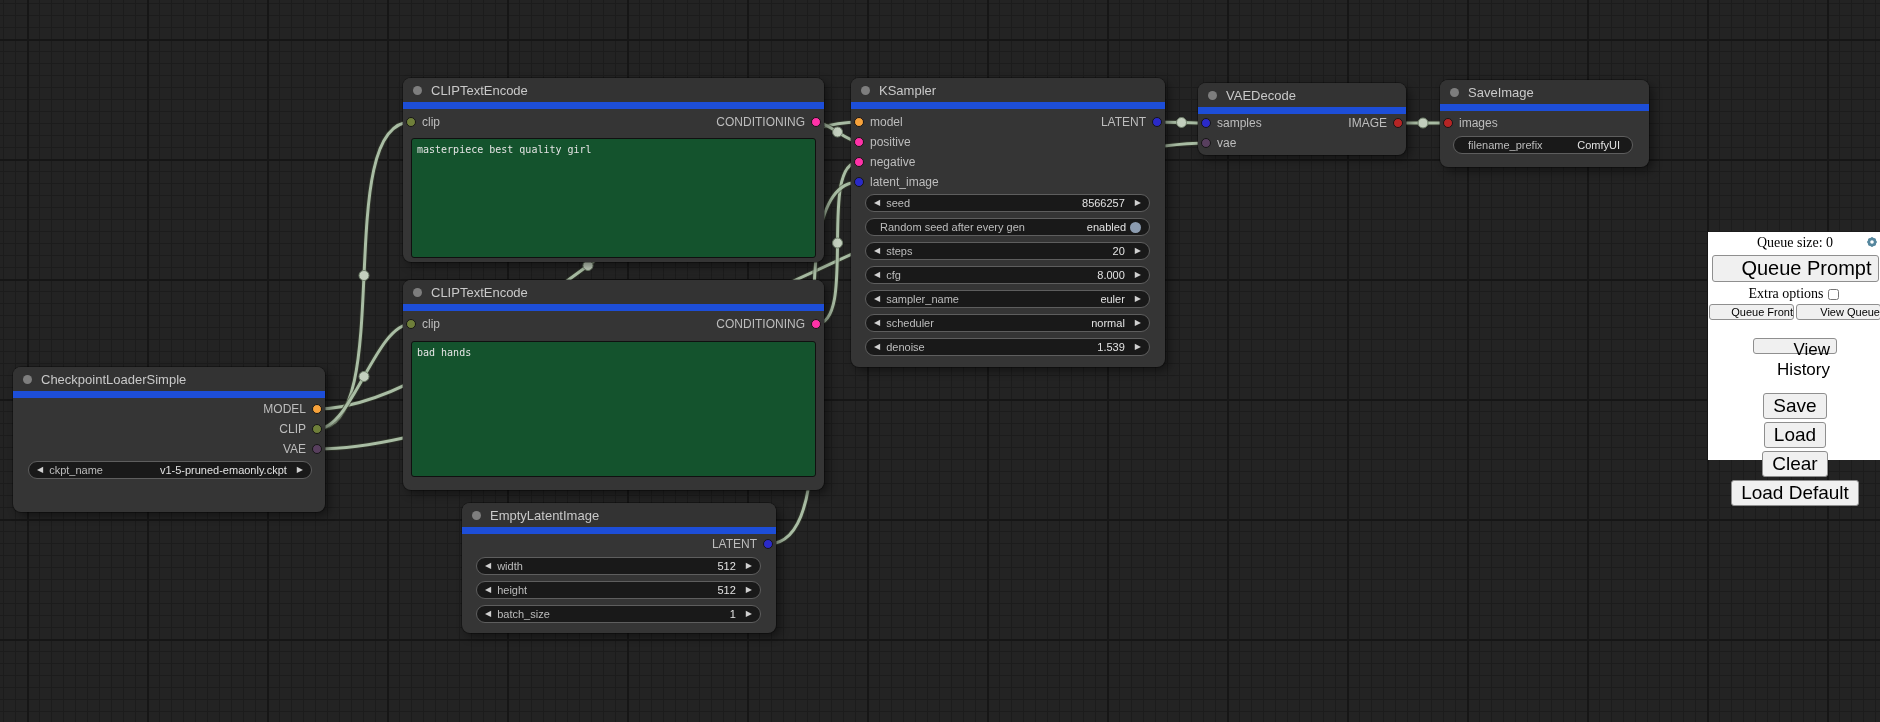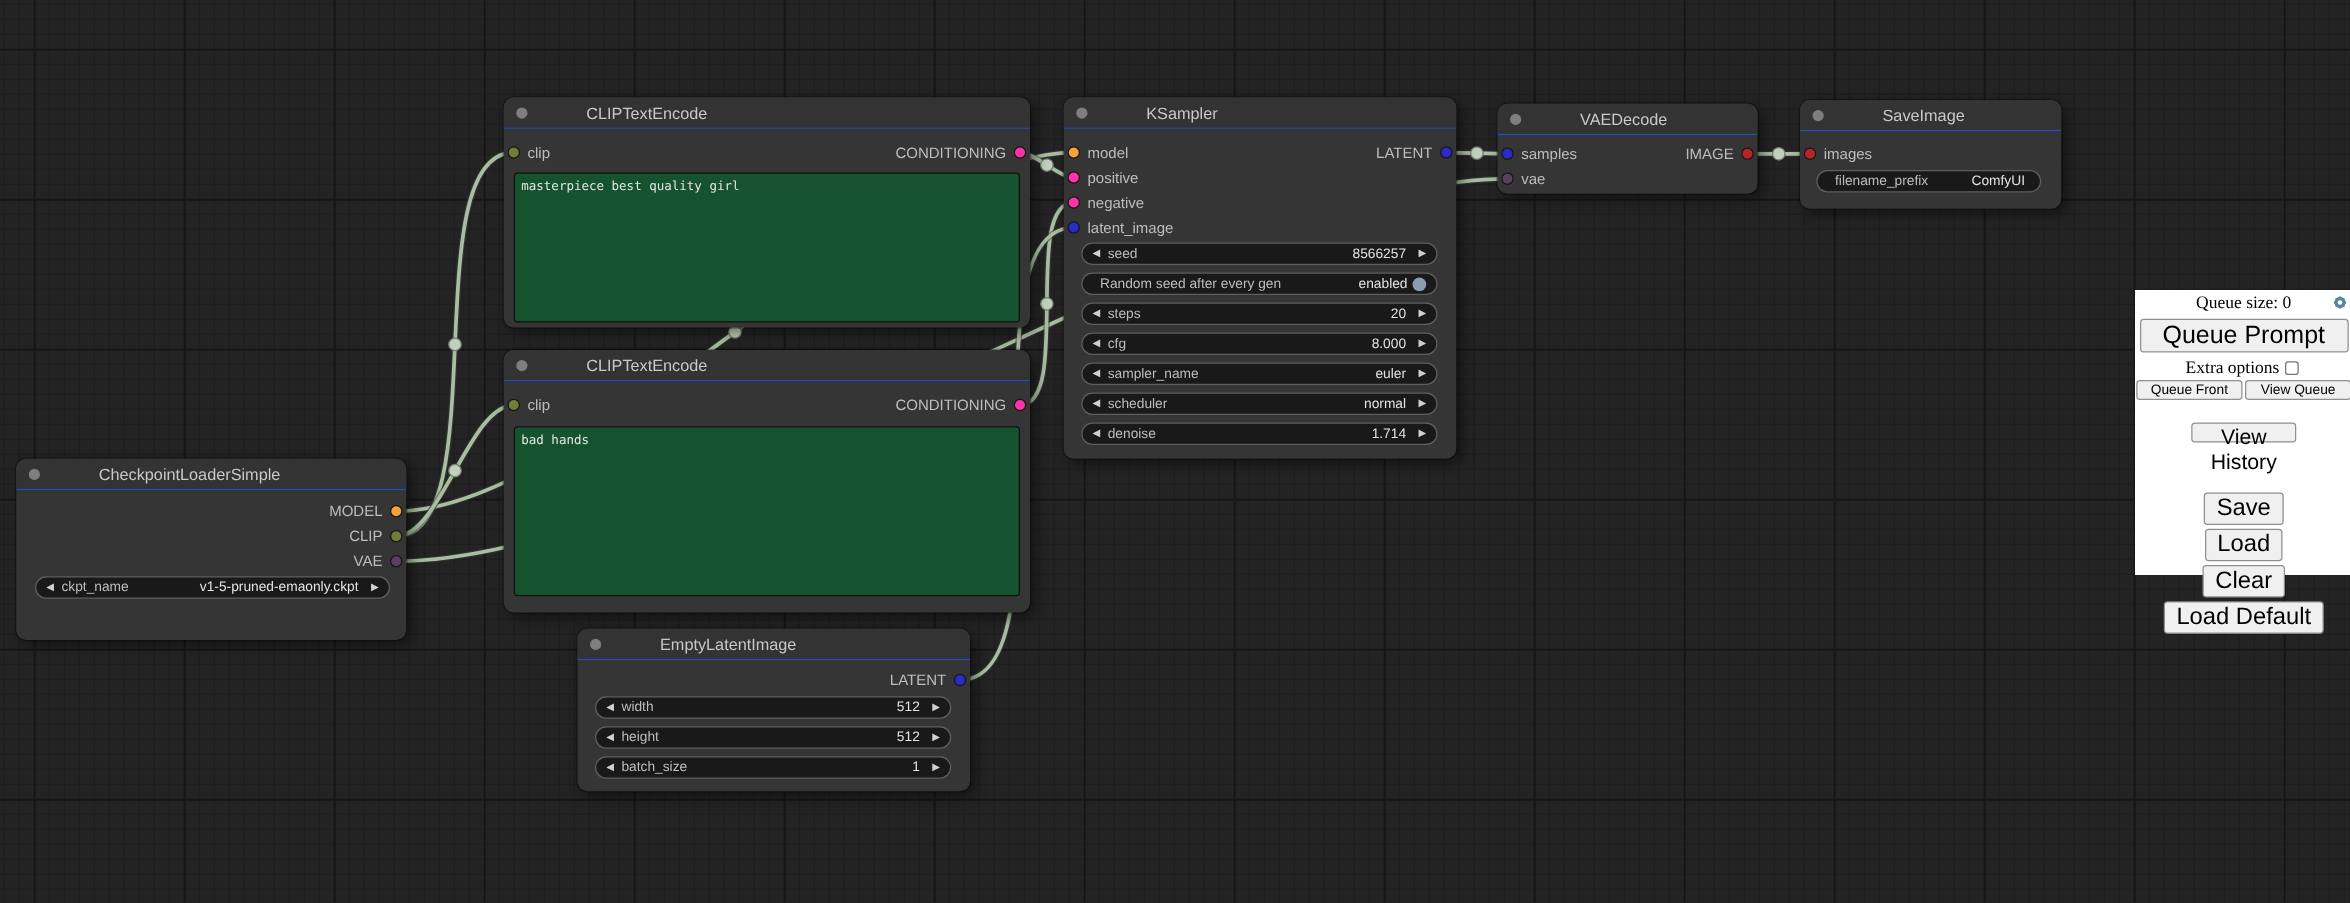--- a/index.html
+++ b/index.html
@@ -17,22 +17,22 @@
   }
   #links{position:absolute;left:0;top:0;z-index:1;}
   .link-under{fill:none;stroke:#39402f;stroke-width:5;opacity:.55;}
   .link{fill:none;stroke:#a9bda4;stroke-width:3;}
   .link-dot{fill:#c3cfbe;stroke:#6f7f6a;stroke-width:1;}
 
   
   .node{position:absolute;z-index:2;background:#353535;border-radius:8px;
     box-shadow:0 0 0 1px rgba(0,0,0,.3),4px 4px 10px rgba(0,0,0,.45);}
   .node-title{height:24px;background:#333333;border-radius:8px 8px 0 0;
-    border-bottom:1px solid #1d4ed8;display:flex;align-items:center;
-    padding:0 10px;color:#c9c9c9;font-size:13px;gap:38px;}
+    border-bottom:7px solid #1d4ed8;display:flex;align-items:center;
+    padding:0 10px;color:#c9c9c9;font-size:13px;}
   .title-dot{width:9px;height:9px;border-radius:50%;background:#7e7e7e;margin-right:9px;flex:none;}
   .slot{position:absolute;height:20px;display:flex;align-items:center;gap:6px;
     color:#bdbdbd;font-size:12px;white-space:nowrap;}
   .slot.in{left:3px;}
   .slot.out{right:3px;}
   .port{width:10px;height:10px;border-radius:50%;border:1px solid #161616;box-sizing:border-box;flex:none;}
   .port.model{background:#f7a23b;}
   .port.clip{background:#6f7f3a;}
   .port.vae{background:#583f5e;}
   .port.cond{background:#ff32a8;}
@@ -61,21 +61,21 @@
   #node-empty-latent{left:462px;top:503px;width:314px;height:130px;}
   #node-vae-decode{left:1198px;top:83px;width:208px;height:72px;}
   #node-save-image{left:1440px;top:80px;width:209px;height:87px;}
 
   
   #menu{position:absolute;z-index:3;left:1708px;top:232px;width:174px;height:228px;
     background:#ffffff;color:#000;font-family:"Liberation Serif",serif;box-sizing:border-box;}
   #menu .qsize-row{position:relative;text-align:center;font-size:14px;padding-top:3px;height:18px;}
   #gear{position:absolute;right:3px;top:3px;width:14px;height:14px;cursor:pointer;}
   .btn{font-family:"Liberation Sans",sans-serif;background:#f0f0f0;border:1px solid #8f8f8f;
-    border-radius:3px;color:#000;cursor:pointer;}
+    border-radius:3px;color:#000;cursor:pointer;text-align:right;}
   #queue-prompt{display:block;width:167px;margin:2px auto 0;height:27px;font-size:20px;}
   .extra-row{text-align:center;font-size:14px;margin-top:4px;height:16px;}
   .extra-row input{width:11px;height:11px;vertical-align:-2px;margin-left:4px;}
   .small-row{display:flex;gap:2px;padding:2px 1px 0;}
   .small-row .btn{flex:1;height:16px;font-size:11px;padding:0;}
   .hist-row{text-align:center;margin-top:2px;}
   .hist-row .btn{height:16px;font-size:17px;width:84px;margin-top:16px;}
   .big-col{text-align:center;margin-top:11px;}
   .big-col .btn{display:inline-block;font-size:19px;padding:1px 9px;margin-top:3px;}
 </style>
@@ -252,21 +252,21 @@
     <span class="arrow">◀</span>
     <span class="wlabel">scheduler</span>
     <span class="spacer"></span>
     <span class="wvalue">normal</span>
     <span class="arrow">▶</span>
   </div>
   <div class="widget" style="left:14px;right:15px;top:260px">
     <span class="arrow">◀</span>
     <span class="wlabel">denoise</span>
     <span class="spacer"></span>
-    <span class="wvalue">1.714</span>
+    <span class="wvalue">1.539</span>
     <span class="arrow">▶</span>
   </div>
 </div>
 
 <div class="node" id="node-empty-latent">
   <div class="node-title">
     <span class="title-dot"></span>
     <span>EmptyLatentImage</span>
   </div>
   <div class="slot out" style="top:31px">

